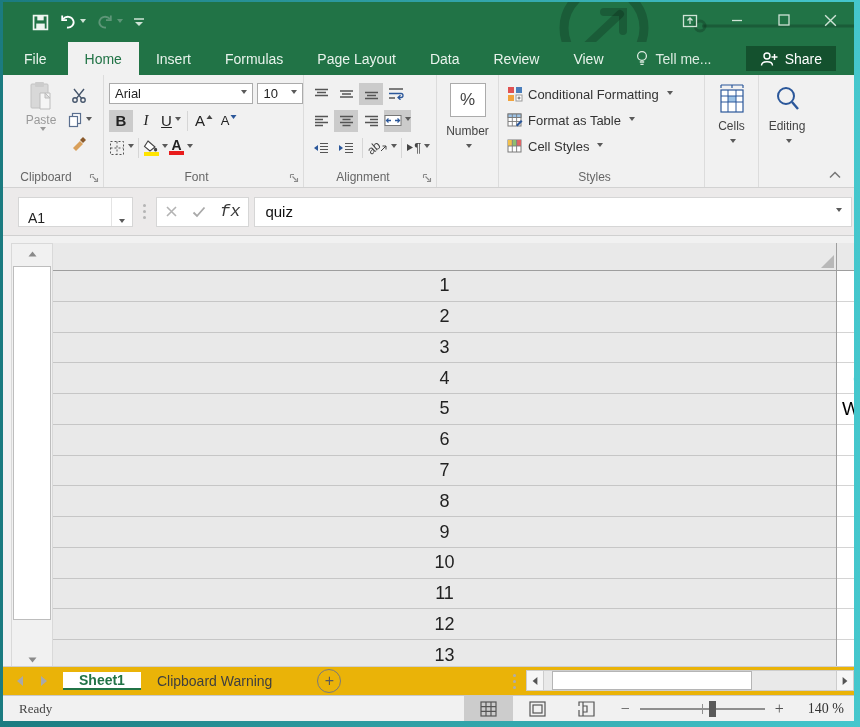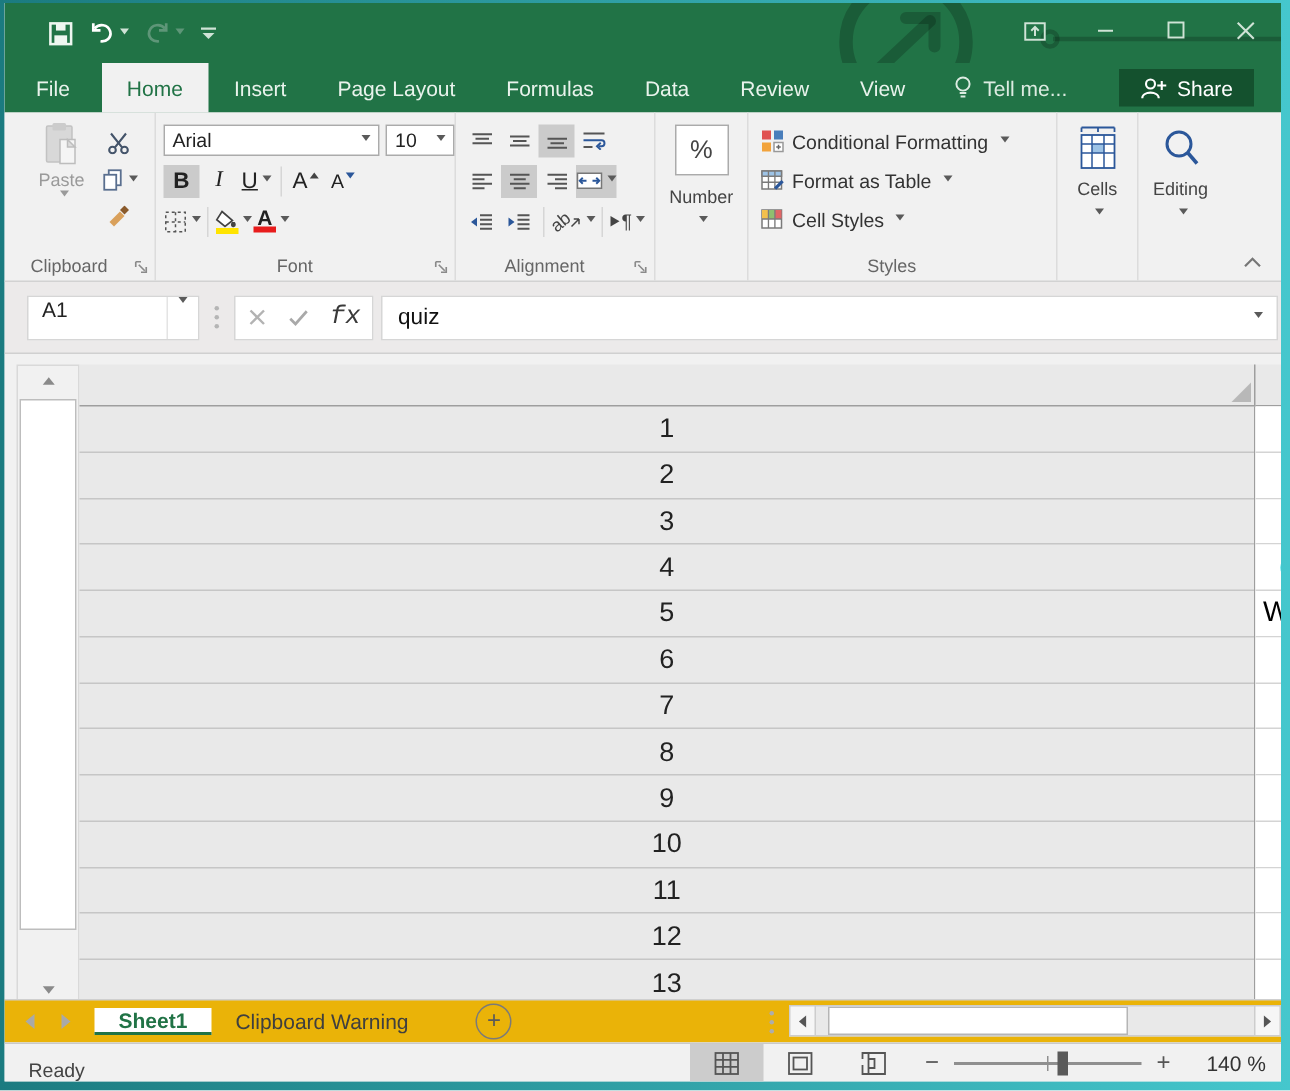--- a/index.html
+++ b/index.html
@@ -39,21 +39,21 @@
   .combo{background:#fff;border:1px solid #ababab;height:21px;display:flex;align-items:center;
     padding:0 5px;font-size:13px;color:#222;box-sizing:border-box;}
   .vsep{width:1px;height:20px;background:#d6d6d6;margin:0 3px;}
   .bigbtn{display:flex;flex-direction:column;align-items:center;color:#444;font-size:12px;}
   .styles-item{display:flex;align-items:center;gap:5px;height:26px;font-size:13px;color:#333;padding-left:8px;}
   .chev-collapse{position:absolute;right:12px;bottom:8px;}
 
   
   .fbar{height:47px;background:#eceaea;flex:none;display:flex;align-items:center;border-bottom:1px solid #d0d0d0;}
   .namebox{width:115px;height:30px;background:#fff;border:1px solid #d6d6d6;margin-left:15px;
-    display:flex;align-items:flex-start;font-size:14px;color:#222;padding-left:9px;box-sizing:border-box;}
+    display:flex;align-items:flex-end;font-size:14px;color:#222;padding-left:9px;box-sizing:border-box;}
   .namebox .sep{margin-left:auto;width:1px;height:28px;background:#e4e4e4;}
   .namebox .ca{margin:0 7px;}
   .dots3{display:flex;flex-direction:column;gap:3px;margin:0 10px;}
   .dots3 i{width:3px;height:3px;border-radius:50%;background:#b5b5b5;}
   .fxbox{height:30px;background:#fff;border:1px solid #d6d6d6;display:flex;align-items:center;padding:0 8px;gap:14px;box-sizing:border-box;}
   .fxbox .fx{font-family:Liberation Mono, monospace;font-style:italic;font-size:17px;color:#3a3a3a;}
   .fval{flex:1;height:30px;background:#fff;border:1px solid #d6d6d6;margin-left:5px;margin-right:2px;
     display:flex;align-items:center;font-size:15px;color:#111;padding-left:10px;box-sizing:border-box;position:relative;}
   .fval .ca{position:absolute;right:9px;}
 
@@ -99,21 +99,21 @@
   .hscroll{position:absolute;right:0;top:3px;height:21px;width:328px;display:flex;align-items:stretch;}
   .hscroll .arr{width:18px;background:#f6f6f6;border:1px solid #cdcdcd;display:flex;align-items:center;justify-content:center;box-sizing:border-box;}
   .hscroll .track{flex:1;background:#e9e9e9;border-top:1px solid #cdcdcd;border-bottom:1px solid #cdcdcd;position:relative;box-sizing:border-box;}
   .hthumb{position:absolute;left:8px;top:0;bottom:0;width:200px;background:#fff;border:1px solid #b5b5b5;box-sizing:border-box;}
   .tri.s{transform:scale(.8);}
   .tri.dark.l{border-right-color:#555;}
   .tri.dark.r{border-left-color:#555;}
 
   
   .statusbar{height:25px;background:#f1f1f1;border-top:1px solid #c9c9c9;flex:none;
-    display:flex;align-items:flex-end;position:relative;font-size:13px;color:#444;}
+    display:flex;align-items:center;position:relative;font-size:13px;color:#444;font-family:Liberation Serif, serif;}
   .ready{padding-left:16px;}
   .sright{position:absolute;right:10px;top:0;bottom:0;display:flex;align-items:center;}
   .viewbtn{height:25px;padding:0 16px;display:flex;align-items:center;justify-content:center;}
   .viewbtn.pressed{background:#cccccc;}
   .zminus,.zplus{font-size:16px;color:#555;padding:0 10px;line-height:1;}
   .ztrack{width:125px;height:2px;background:#8f8f8f;position:relative;}
   .ztick{position:absolute;left:50%;top:-4px;width:1px;height:10px;background:#8f8f8f;}
   .zthumb{position:absolute;left:55%;top:-7px;width:7px;height:16px;background:#5a5a5a;}
   .zlabel{padding-left:14px;color:#333;font-size:14px;}
 </style>
@@ -184,22 +184,22 @@
           <path d="M2 2 L12 12 M12 2 L2 12" stroke="#cfe3d6" stroke-width="1.3"></path>
         </svg>
       </div>
     </div>
   </div>
 
   <div class="menubar">
     <div class="mtab file">File</div>
     <div class="mtab active">Home</div>
     <div class="mtab">Insert</div>
+    <div class="mtab">Formulas</div>
     <div class="mtab">Page Layout</div>
-    <div class="mtab">Formulas</div>
     <div class="mtab">Data</div>
     <div class="mtab">Review</div>
     <div class="mtab">View</div>
     <div class="tellme">
       <svg width="14" height="18" viewBox="0 0 14 18">
         <circle cx="7" cy="6" r="4.4" fill="none" stroke="#dcebe1" stroke-width="1.3"></circle>
         <path d="M4.8 12 H9.2 M5.4 14.3 H8.6" stroke="#dcebe1" stroke-width="1.3"></path>
       </svg>
       <span>Tell me...</span>
     </div>

